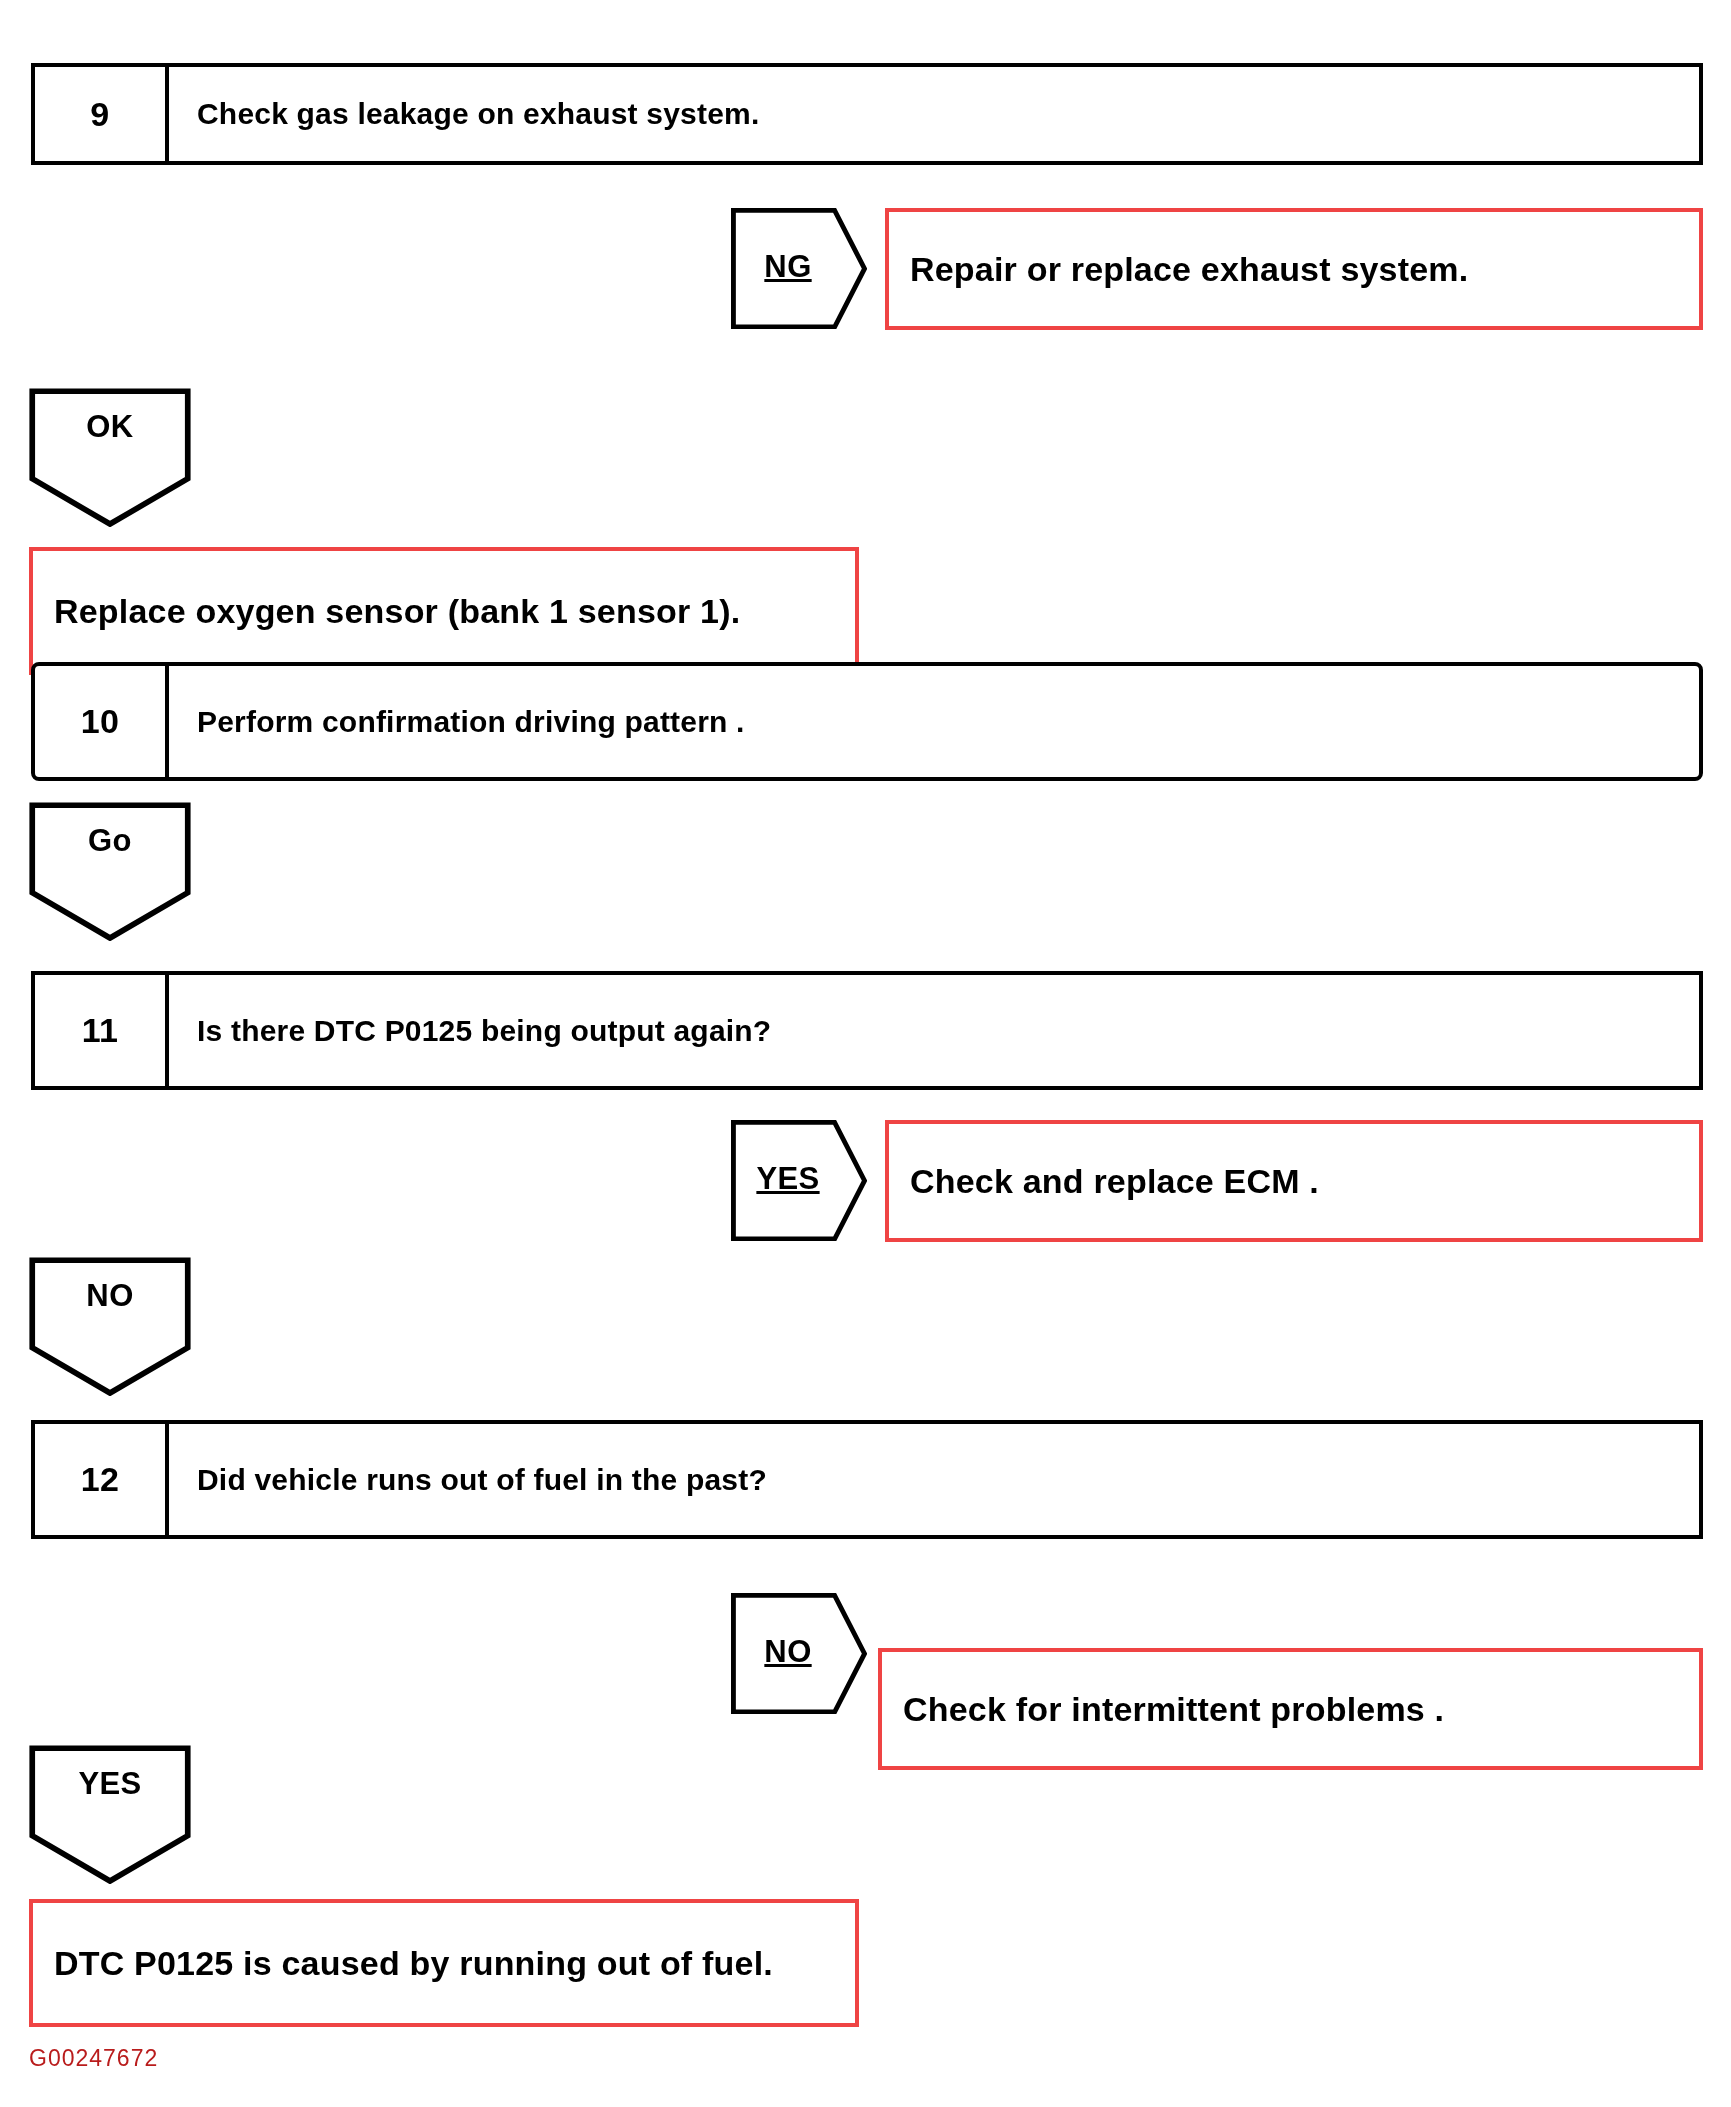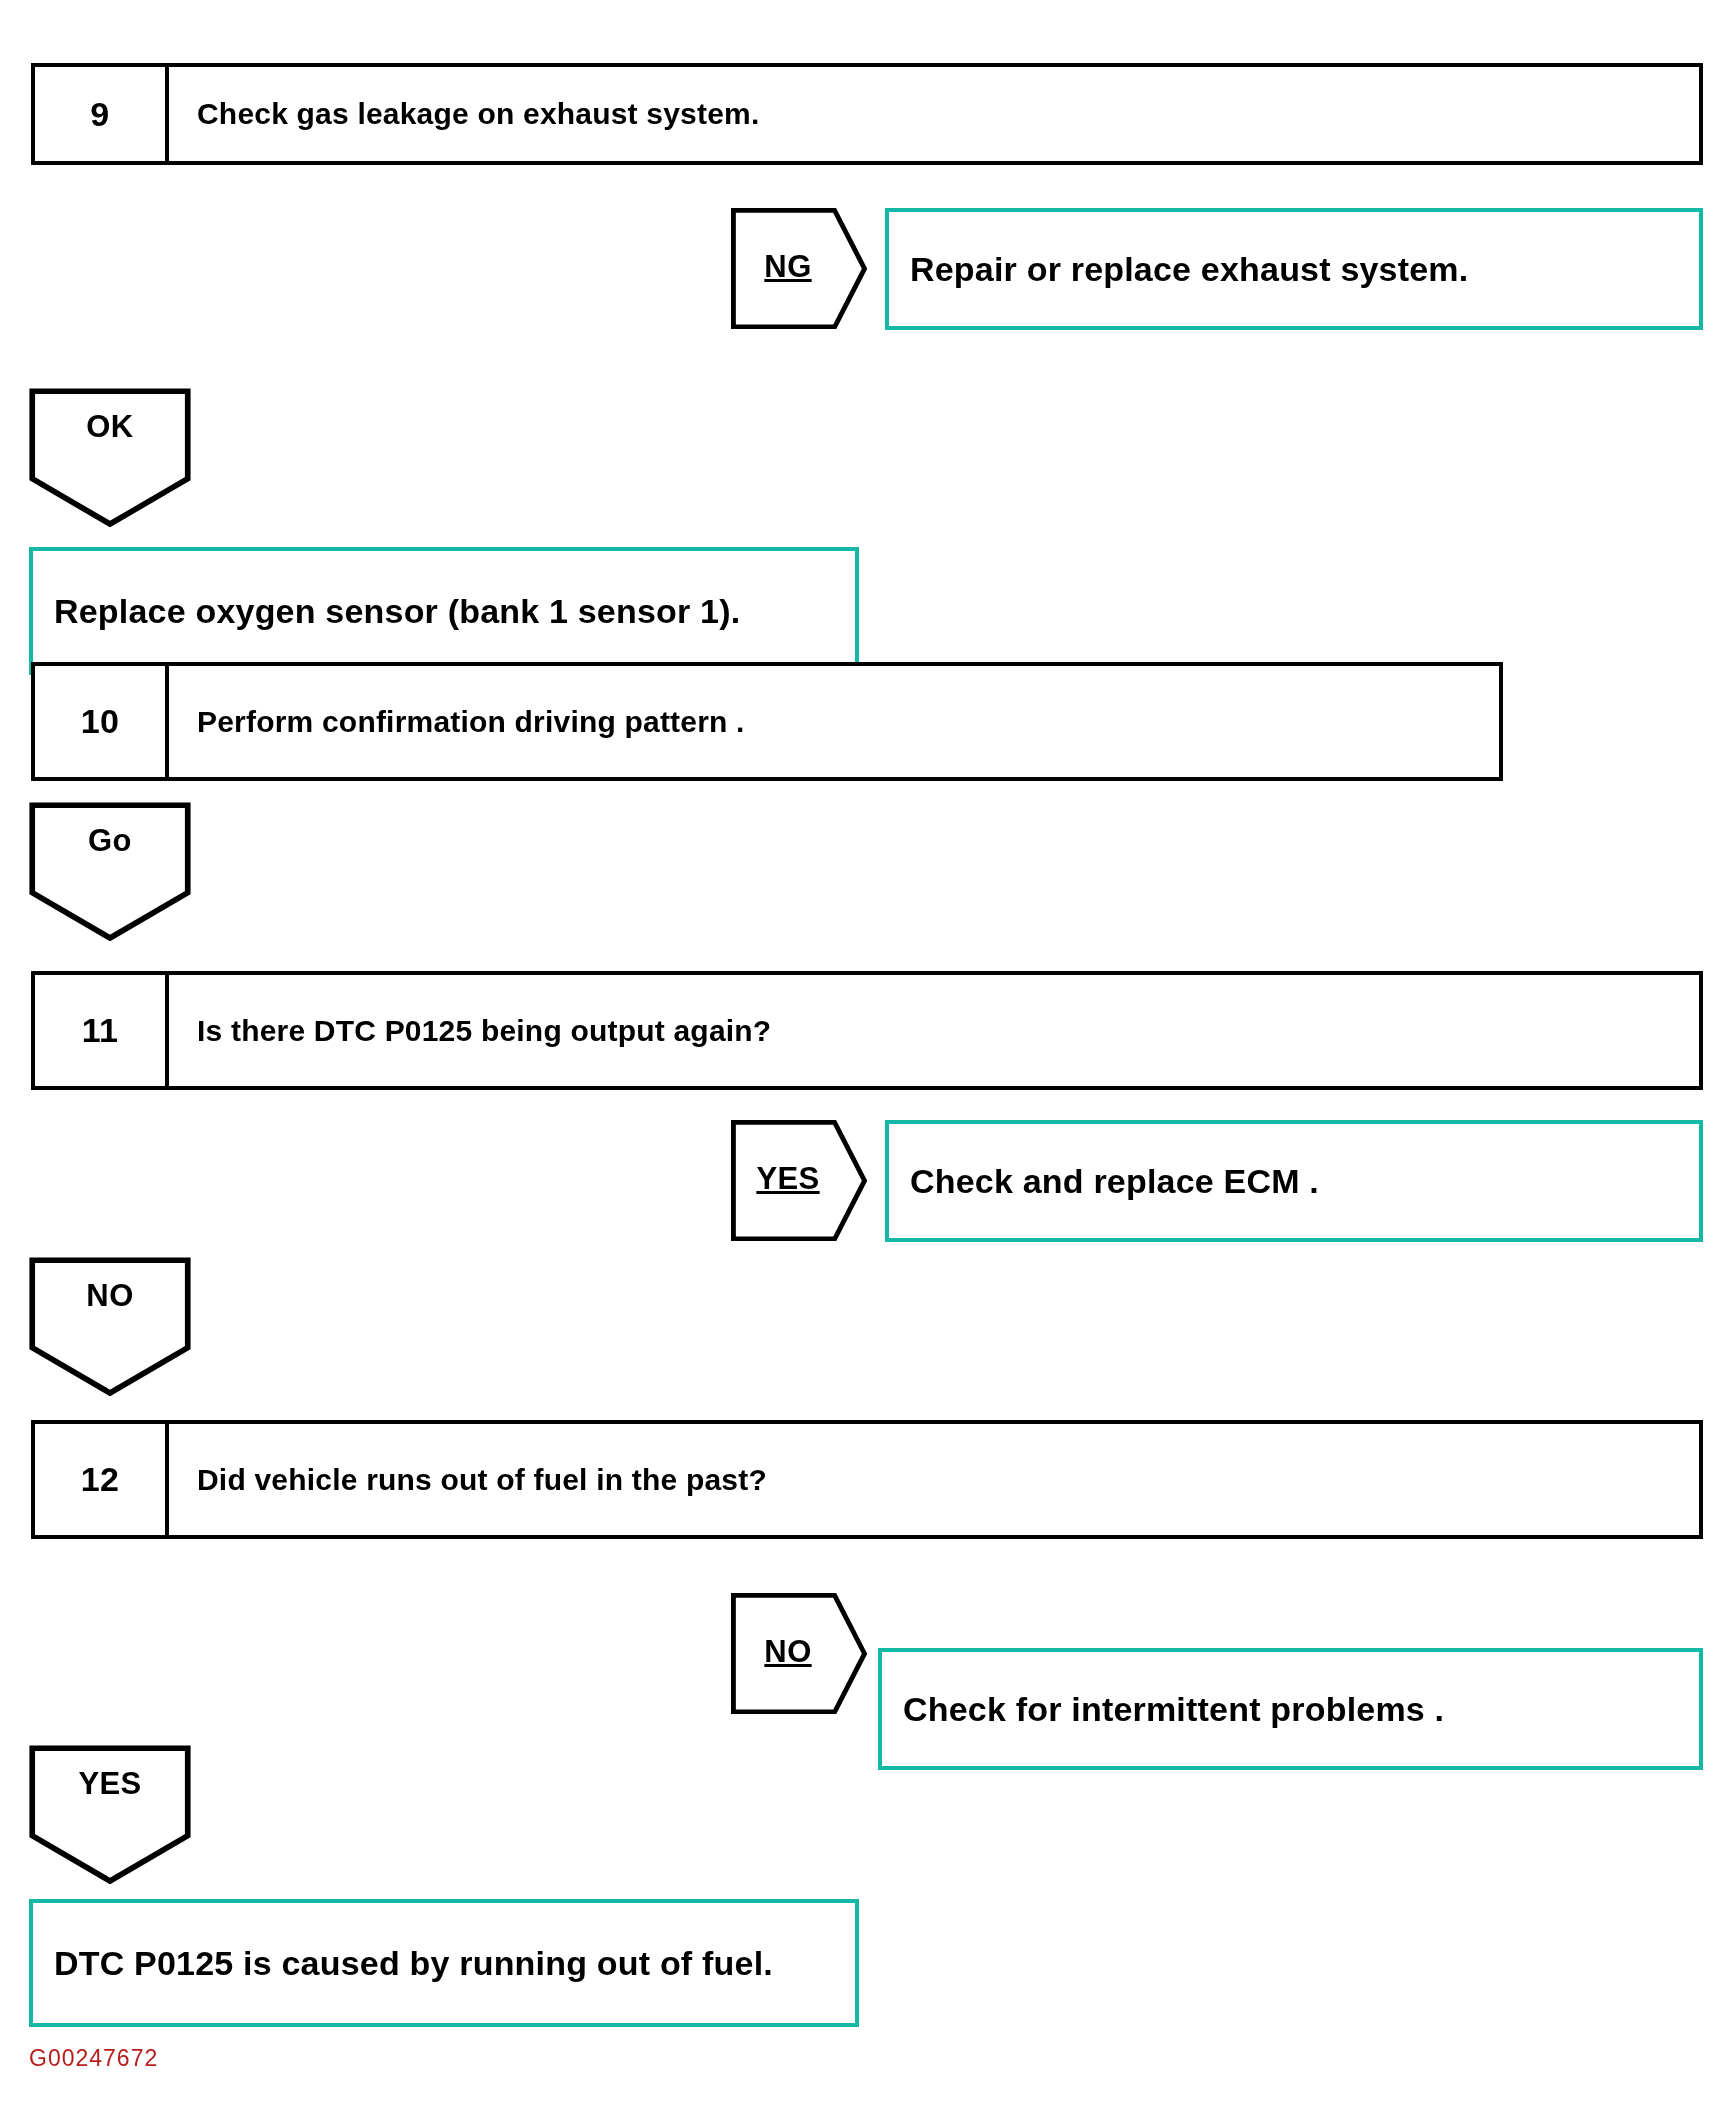--- a/index.html
+++ b/index.html
@@ -41,21 +41,21 @@
     display: flex;
     align-items: center;
     padding-left: 28px;
     font-weight: bold;
     font-size: 30px;
     letter-spacing: 0.2px;
   }
 
   
   .plain-box {
-    border: 4px solid #14b8a6;
+    border: 4px solid #ef4444;
     background: #fff;
     display: flex;
     align-items: center;
     padding-left: 21px;
     font-weight: bold;
     font-size: 34px;
     letter-spacing: 0.2px;
   }
 
   
@@ -130,21 +130,21 @@
   <svg class="pent-shape" viewBox="0 0 200 172" preserveAspectRatio="none">
     <polygon points="4,4 196,4 196,112 100,168 4,112" fill="#ffffff" stroke="#000000" stroke-width="7"></polygon>
   </svg>
   <div class="pent-label">OK</div>
 </div>
 
 <div class="abs plain-box" style="left:29px; top:505px; width:830px; height:128px;margin-top:42px;">
   <span>Replace oxygen sensor (bank 1 sensor 1).</span>
 </div>
 
-<div class="abs step-row" style="left:31px; top:662px; width:1472px; height:119px;">
+<div class="abs step-row" style="left:31px; top:662px; width:1672px; height:119px;border-radius:8px;">
   <div class="step-num">10</div>
   <div class="step-text">Perform confirmation driving pattern .</div>
 </div>
 
 <div class="abs pent-down" style="left:29px; top:802px;">
   <svg class="pent-shape" viewBox="0 0 200 172" preserveAspectRatio="none">
     <polygon points="4,4 196,4 196,112 100,168 4,112" fill="#ffffff" stroke="#000000" stroke-width="7"></polygon>
   </svg>
   <div class="pent-label">Go</div>
 </div>

